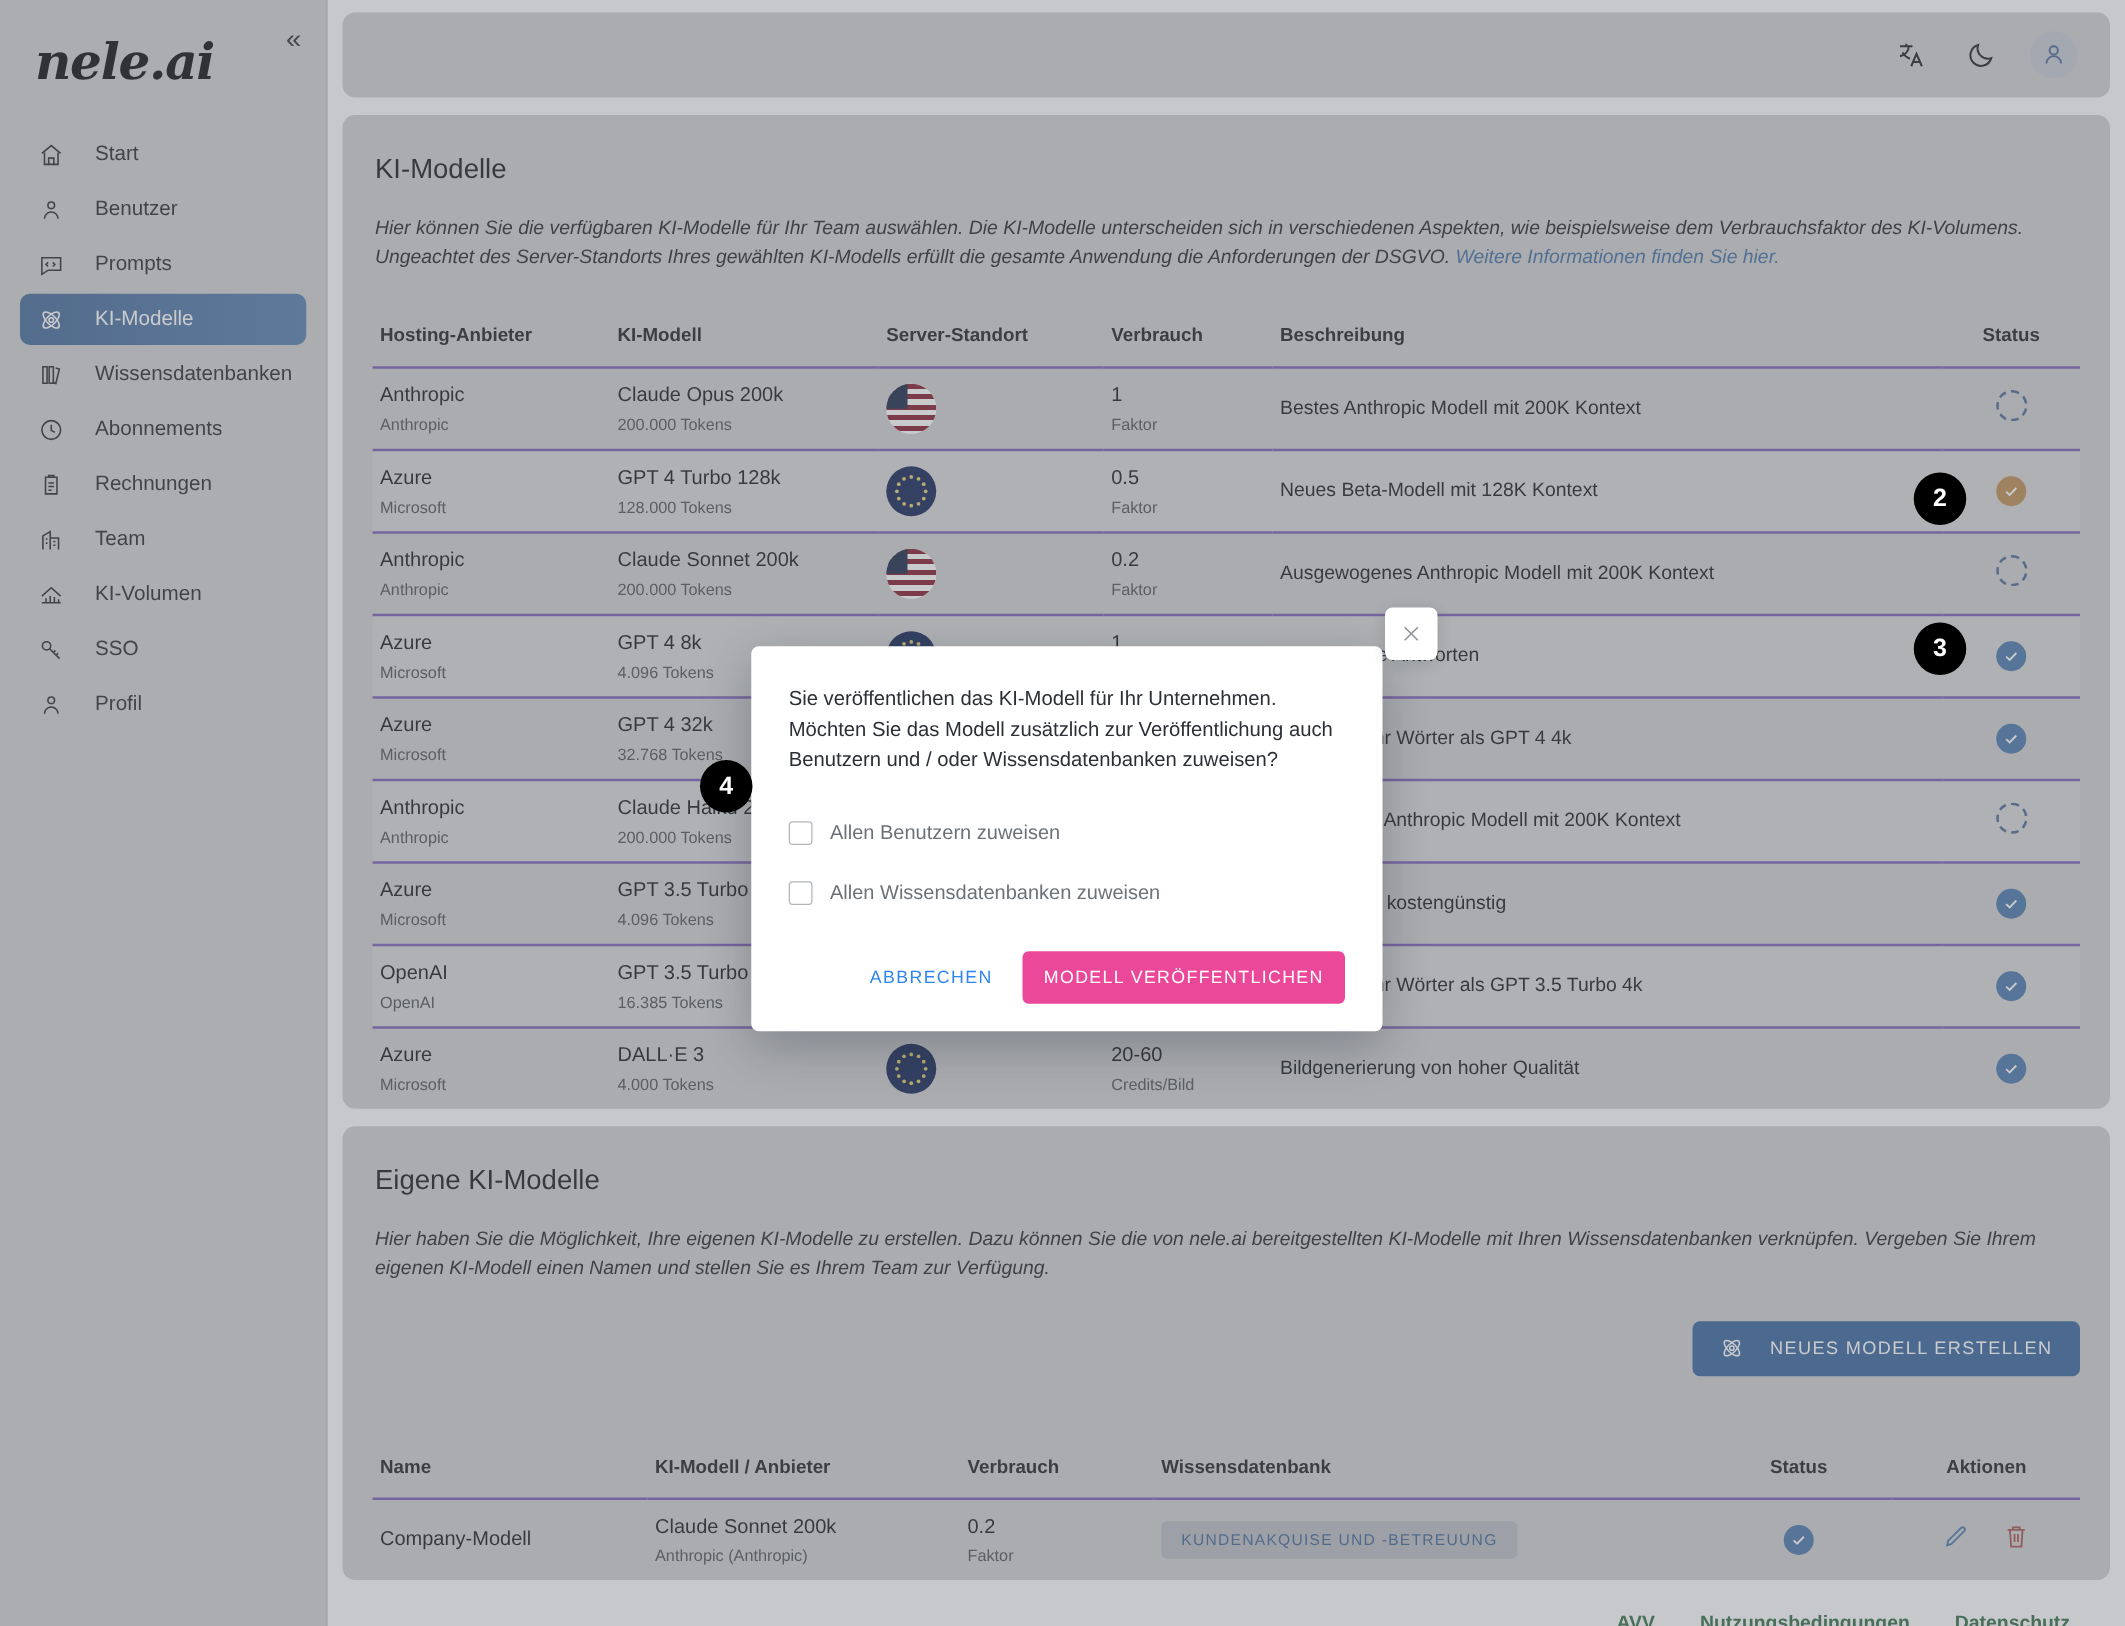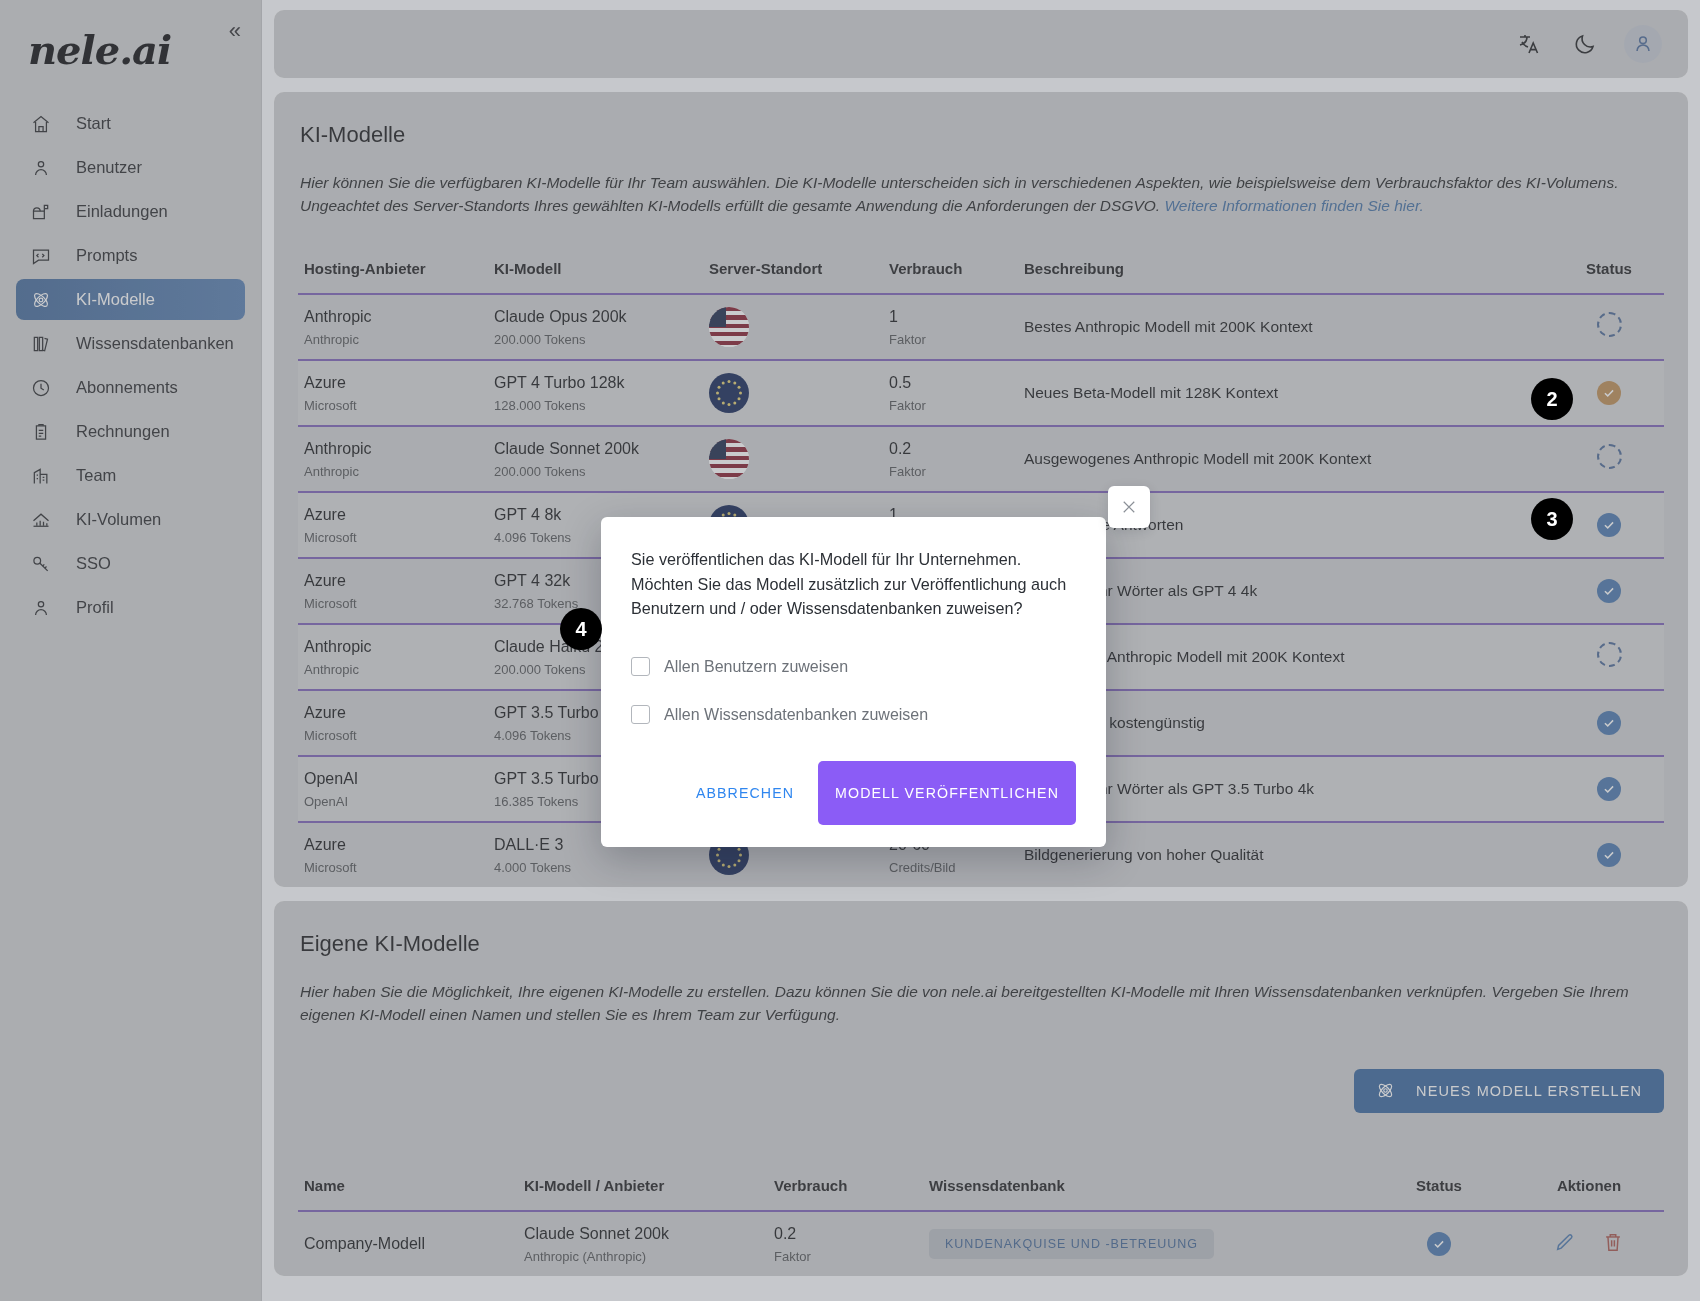--- a/index.html
+++ b/index.html
@@ -109,21 +109,20 @@
   .chk.orange { background: #df8b26; }
   .chk svg { width: 14px; height: 14px; stroke:#fff; fill:none; stroke-width:2.6; }
   .chk.empty { background: transparent; border: 2px dashed #3a6fc0; width: 25px; height: 25px; }
 
   
   .btn-primary {
     background: #1f6fd0; color: #fff; border: none; border-radius: 6px;
     height: 44px; padding: 0 22px; font-size: 14.5px; letter-spacing: 1.1px;
     display:inline-flex; align-items:center; gap: 21px; cursor: pointer;
     font-family: "Liberation Sans", sans-serif;
-    margin-top: 12px;
   }
   .btn-primary svg { width: 19px; height: 19px; stroke:#fff; fill:none; stroke-width:1.5;}
   .toolbar-right { display:flex; justify-content:flex-end; padding: 30px 0 22px 0; }
 
   .chip {
     display:inline-block; background: rgba(140,160,190,0.35);
     color: #2f6ec2; font-size: 12.5px; letter-spacing: 1px;
     padding: 8px 16px; border-radius: 5px;
   }
   .act { display:flex; gap: 26px; justify-content:center; align-items:center; }
@@ -157,22 +156,22 @@
   .cb-row { display:flex; align-items:center; gap: 14px; margin-top: 8px; height: 40px; cursor: pointer;}
   .cb-box { width: 19px; height: 19px; border: 1.6px solid #b2b6bc; border-radius: 3px; }
   .cb-label { font-size: 16px; color: #6d7279; }
   .modal-actions { display:flex; justify-content:flex-end; align-items:center; gap: 8px; margin-top: 26px; }
   .btn-text {
     background: none; border: none; color: #2f86ef; font-size: 14.2px;
     letter-spacing: 1.1px; padding: 12px 16px; cursor:pointer;
     font-family: "Liberation Sans", sans-serif;
   }
   .btn-blue {
-    background: #8b5cf6; border: none; color:#fff; border-radius: 5px;
-    font-size: 14.2px; letter-spacing: 1.1px; padding: 24px 17px; cursor:pointer;
+    background: #ec4899; border: none; color:#fff; border-radius: 5px;
+    font-size: 14.2px; letter-spacing: 1.1px; padding: 13px 17px; cursor:pointer;
     font-family: "Liberation Sans", sans-serif;
   }
 
   
   .badge {
     position: absolute; z-index: 70;
     width: 42px; height: 42px; border-radius: 50%;
     background: #000; color: #fff;
     display:flex; align-items:center; justify-content:center;
     font-size: 20px; font-weight: 700;
@@ -200,30 +199,20 @@
     <span>Start</span>
   </div>
   <div class="nav-item">
     <span class="ic">
               <svg viewBox="0 0 24 24">
                 <circle cx="12" cy="7.5" r="3.2"></circle>
                 <path d="M5.5 20.5a6.5 6.5 0 0 1 13 0"></path>
               </svg>
             </span>
     <span>Benutzer</span>
-  </div>
-  <div class="nav-item">
-    <span class="ic">
-              <svg viewBox="0 0 24 24">
-                <path d="M3 11h13v9H3z"></path>
-                <path d="M3 11a4 4 0 0 1 8 0"></path>
-                <path d="M16 11V4h4v4h-4"></path>
-              </svg>
-            </span>
-    <span>Einladungen</span>
   </div>
   <div class="nav-item">
     <span class="ic">
               <svg viewBox="0 0 24 24">
                 <path d="M3 5h18v12H9l-6 4z"></path>
                 <path d="M9 9.5 7 11.5l2 2M13.5 9.5l2 2-2 2"></path>
               </svg>
             </span>
     <span>Prompts</span>
   </div>

